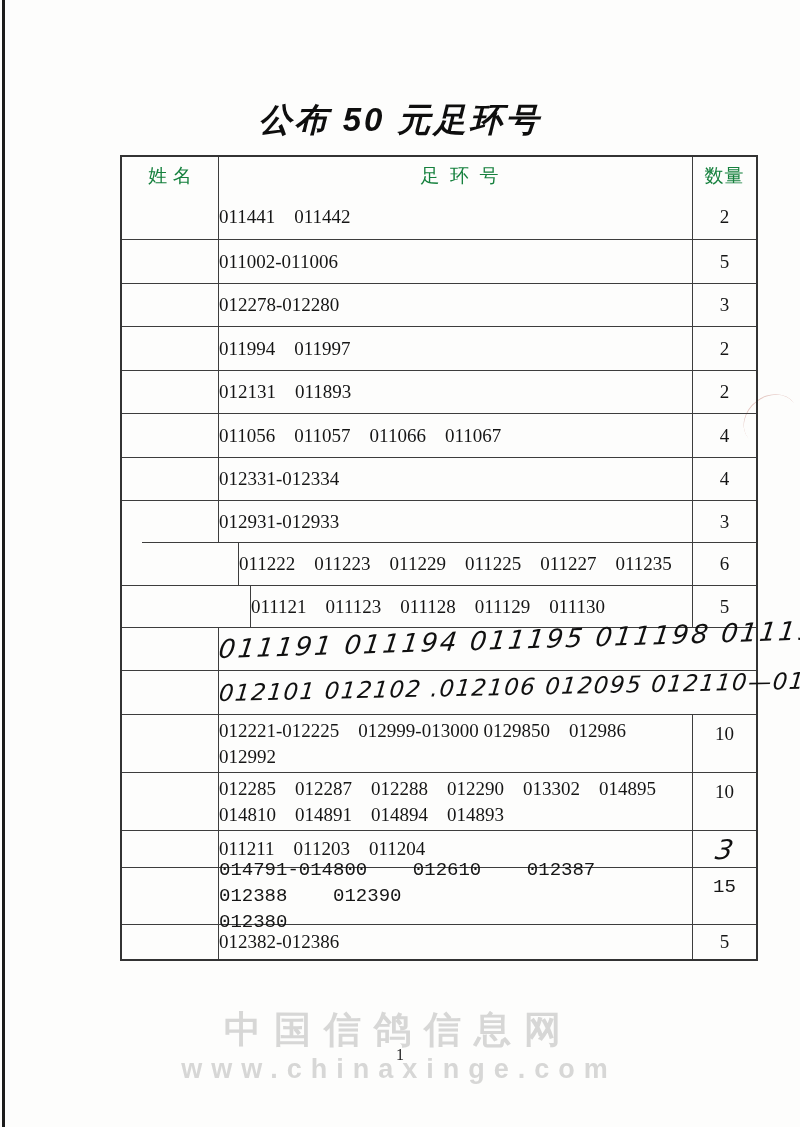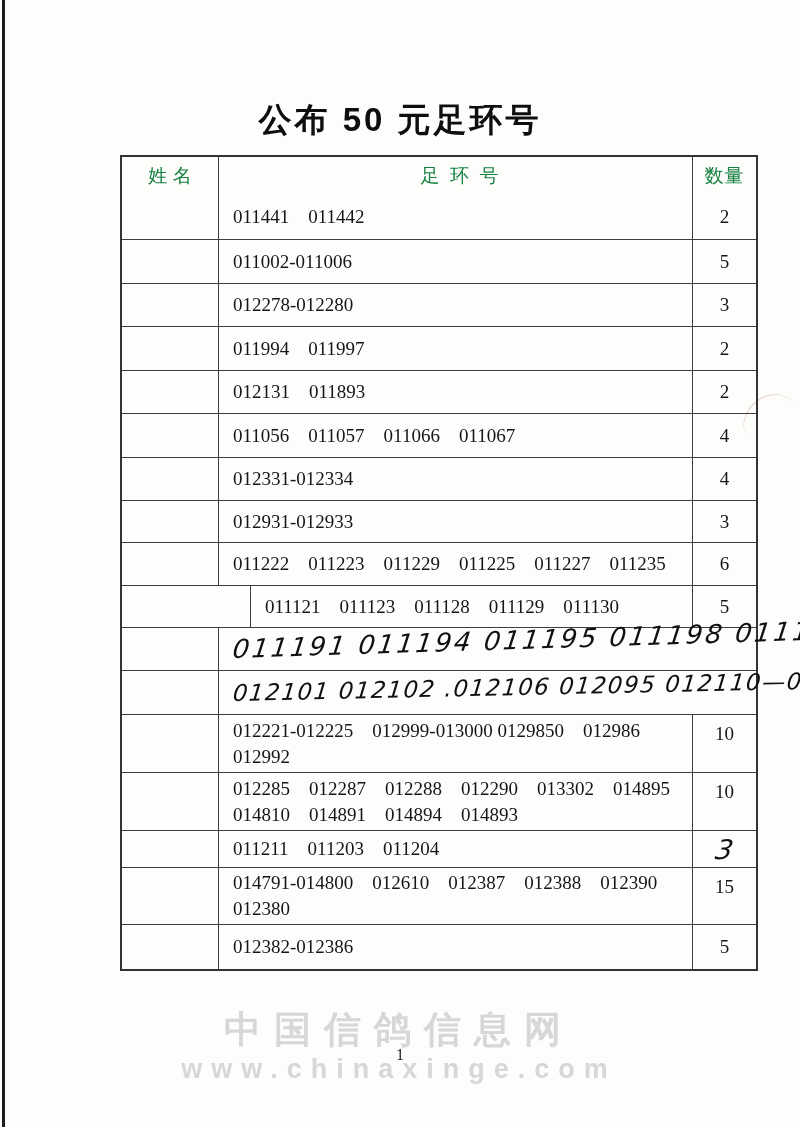--- a/index.html
+++ b/index.html
@@ -11,33 +11,33 @@
   }
   
   .scan-edge{position:absolute;left:2px;top:0;width:3px;height:1127px;background:#1b1b1b;}
   .crease{position:absolute;left:742px;top:396px;width:58px;height:48px;
     border:none;border-top:1.5px solid rgba(205,150,140,.55);
     border-radius:50%;transform:rotate(-38deg);}
   
   .title{
     position:absolute;top:98px;left:0;width:800px;text-align:center;
     font-family:"Liberation Sans", sans-serif;
-    font-size:33px;font-weight:bold;letter-spacing:3px;color:#0e0e0e;
+    font-size:33px;font-weight:bold;letter-spacing:3px;color:#0e0e0e;font-style:italic;
   }
   
   .ring-table{
     position:absolute;left:120px;top:155px;width:638px;
     border:2px solid #333;box-sizing:border-box;
     background:transparent;
   }
   .trow{display:flex;border-top:1.5px solid #3d3d3d;box-sizing:border-box;}
   .trow:first-child{border-top:none;}
   .cell{box-sizing:border-box;display:flex;align-items:center;overflow:visible;}
   .cell.name{width:96px;flex:none;}
-  .cell.ring{flex:1;border-left:1.5px solid #3d3d3d;padding-left:14px;
+  .cell.ring{flex:1;border-left:1.5px solid #3d3d3d;
     font-size:19px;white-space:pre-wrap;line-height:26px;}
   .cell.qty{width:64px;flex:none;border-left:1.5px solid #3d3d3d;
     justify-content:center;font-size:19px;}
   .trow.header{height:37px;}
   .trow.header .cell{font-family:"Liberation Sans", sans-serif;font-size:19px;color:#15803d;}
   .trow.header .cell.name{justify-content:center;}
   .trow.header .cell.ring{justify-content:center;padding-left:8px;}
   .trow.header .cell.qty{justify-content:center;letter-spacing:1px;}
   .cell.qty.multiline{align-items:flex-start;padding-top:8px;}
   
@@ -113,21 +113,21 @@
       <div class="trow" style="height: 43px;">
         <div class="cell name"></div>
         <div class="cell ring">012331-012334</div>
         <div class="cell qty">4</div>
       </div>
       <div class="trow" style="height: 42px;">
         <div class="cell name"></div>
         <div class="cell ring">012931-012933</div>
         <div class="cell qty">3</div>
       </div>
-      <div class="trow" style="height: 43px;">
+      <div class="trow" style="height: 43px; margin-left: 20px;">
         <div class="cell name"></div>
         <div class="cell ring">011222    011223    011229    011225    011227    011235</div>
         <div class="cell qty">6</div>
       </div>
       <div class="trow" style="height: 42px; gap: 32px;">
         <div class="cell name"></div>
         <div class="cell ring">011121    011123    011128    011129    011130</div>
         <div class="cell qty">5</div>
       </div>
       <div class="trow" style="height: 43px;">
@@ -150,27 +150,27 @@
 014810    014891    014894    014893</div>
         <div class="cell qty multiline">10</div>
       </div>
       <div class="trow" style="height: 37px;">
         <div class="cell name"></div>
         <div class="cell ring">011211    011203    011204</div>
         <div class="cell qty">
           <span class="hand-qty">3</span>
         </div>
       </div>
-      <div class="trow" style="height: 57px;">
+      <div class="trow" style="height: 57px; font-family: Liberation Mono, monospace;">
         <div class="cell name"></div>
         <div class="cell ring">014791-014800    012610    012387    012388    012390
 012380</div>
         <div class="cell qty multiline">15</div>
       </div>
-      <div class="trow" style="height: 45px;">
+      <div class="trow" style="height: 35px;">
         <div class="cell name"></div>
         <div class="cell ring">012382-012386</div>
         <div class="cell qty">5</div>
       </div>
     </div>
 </div>
 
 <div class="watermark">
   <div class="wm1">中国信鸽信息网</div>
   <div class="wm2">www.chinaxinge.com</div>

